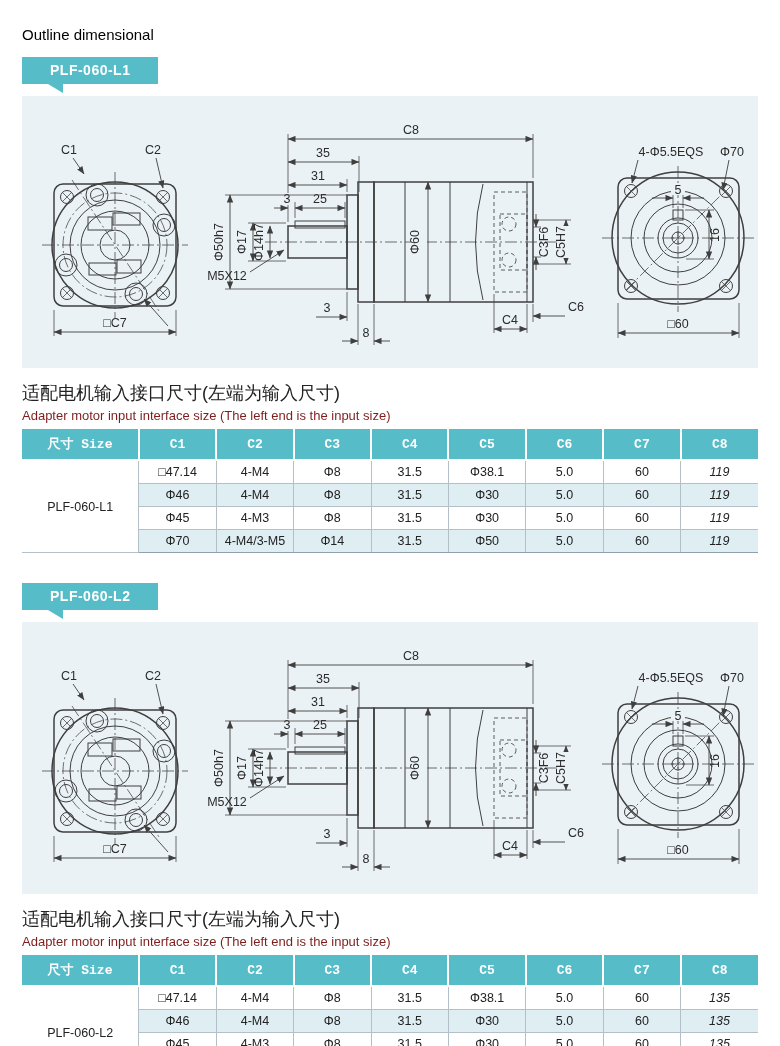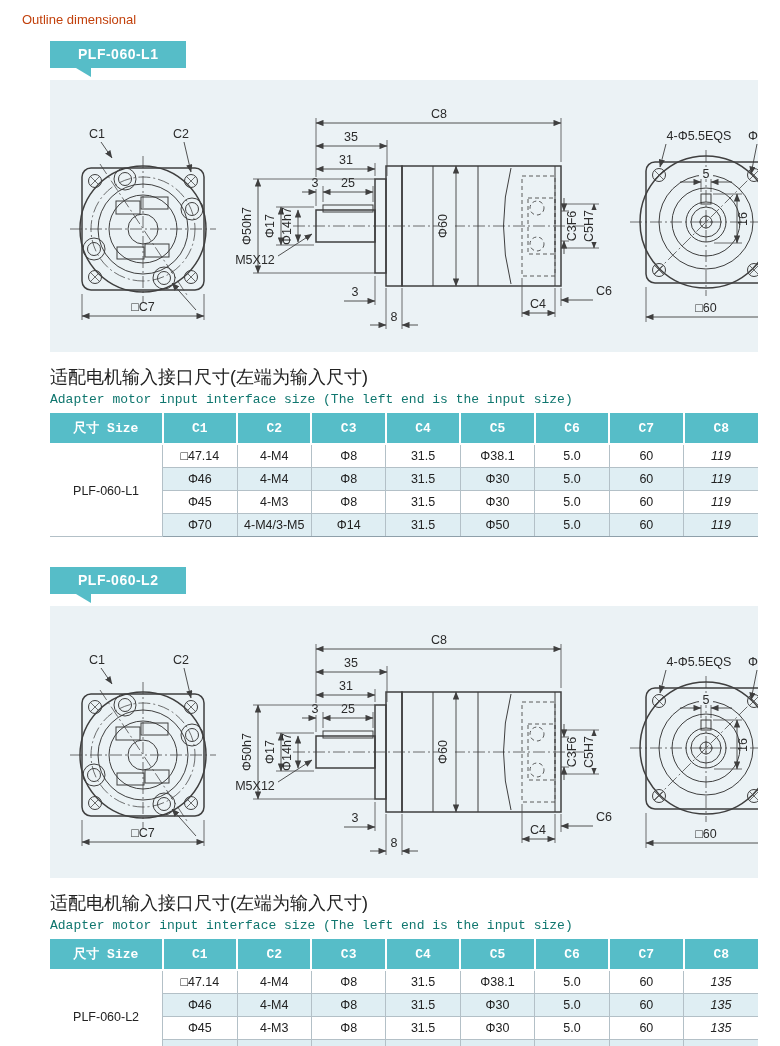--- a/index.html
+++ b/index.html
@@ -1,29 +1,29 @@
 <!DOCTYPE html>
 <html style="--accent: #56bdc8; --panel_bg: #ebf2f5; --row_alt: #dfeef3;"><head>
 <meta charset="utf-8">
 <style>
   html,body { margin:0; padding:0; background:#fff; }
   body { width:780px; font-family:"Liberation Sans","DejaVu Sans",sans-serif; color:#333; }
   .page { padding:8px 22px 8px; box-sizing:border-box; }
   .title-zh { font-size:15px; font-weight:bold; color:#1e1e1e; }
-  .title-en { font-size:13px; margin-top:4px; color:#c2410c; }
-  .section { margin-top:14px;margin-left:28px; }
+  .title-en { font-size:15px; margin-top:18px; color:#000000; }
+  .section { margin-top:14px; }
   .section + .section { margin-top:30px; }
   .badge { position:relative; display:inline-block; background:var(--accent,#56bdc8); color:#fff;
            font-weight:bold; font-size:14px; padding:5px 28px 6px; letter-spacing:.5px; }
   .badge::after { content:""; position:absolute; left:26px; top:100%; width:0; height:0;
            border-top:9px solid var(--accent,#56bdc8); border-left:15px solid transparent; }
   .panel { margin-top:12px; background:var(--panel_bg,#ebf2f5); height:272px; overflow:hidden; }
   .panel svg { display:block; }
   .note-zh { margin:13px 0 0; font-size:18px; color:#222; }
-  .note-en { margin:3px 0 6px; font-size:13px; color:#0f766e;font-family:Liberation Mono, monospace; }
+  .note-en { margin:3px 0 6px; font-size:13px; color:#7f1d1d; }
   table.dim { width:100%; border-collapse:collapse; table-layout:fixed; margin-top:2px; }
   .dim th { background:var(--accent,#56bdc8); color:#fff; font-size:13px; font-weight:bold;
             padding:6px 2px; border-right:2px solid #fff; border-bottom:2px solid #fff;font-family:Liberation Mono, monospace; }
   .dim th:last-child { border-right:none; }
   .dim th.size-col { width:15.2%; }
   .dim td { text-align:center; font-size:12.5px; color:#222; padding:4px 2px;
             border:1px solid #b3c0c7; background:#fff; }
   .dim tbody tr:nth-child(even) td { background:var(--row_alt,#dfeef3); }
   .dim tbody tr:first-child td { border-top:0; }
   .dim td.rowlabel { border-left:0; background:#fff; }

